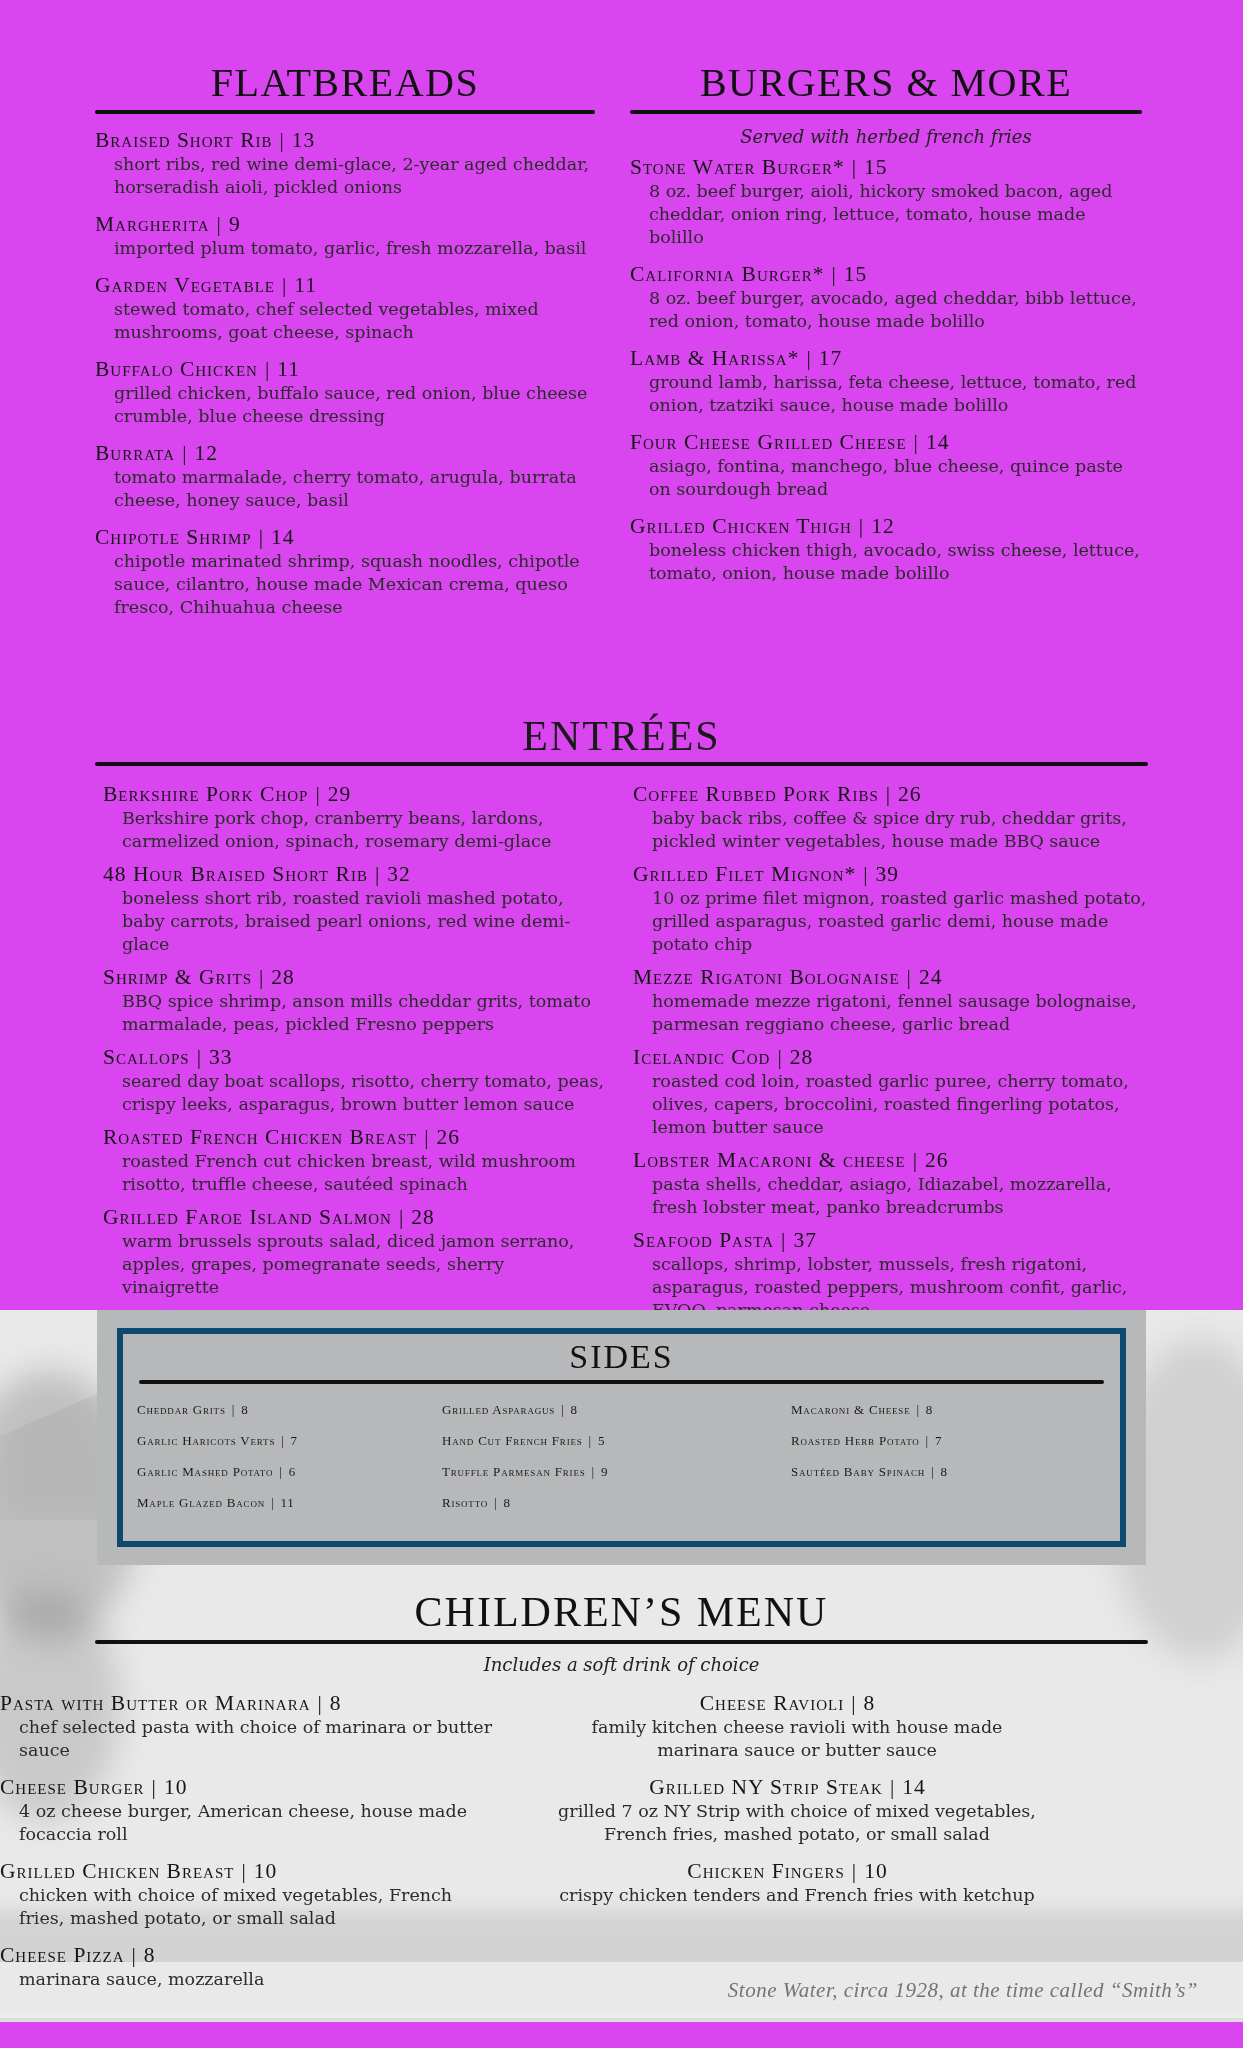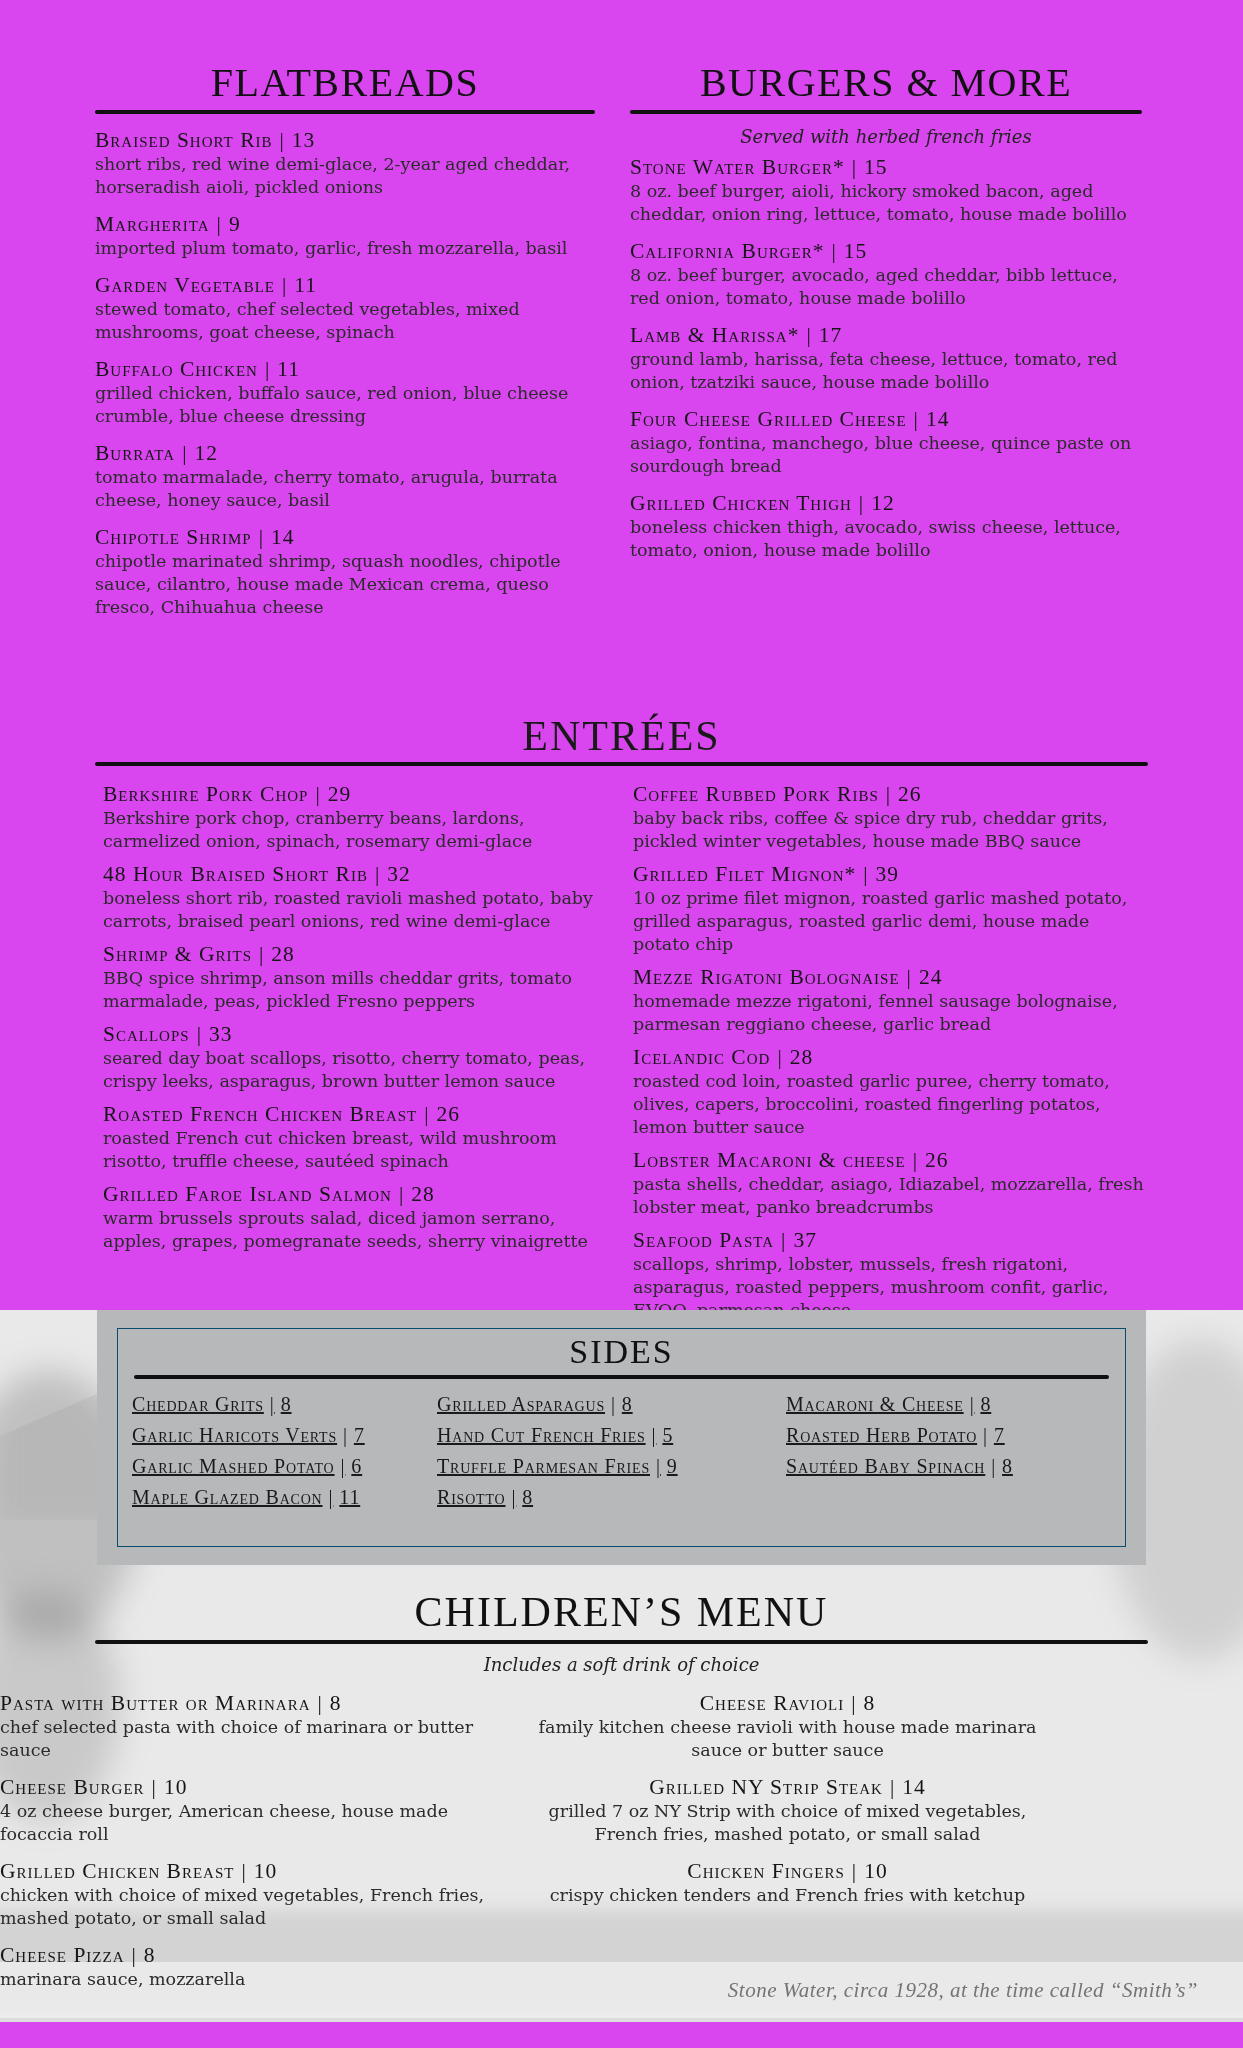--- a/index.html
+++ b/index.html
@@ -8,21 +8,21 @@
 
   
   .sec-title{font-size:40px;line-height:46px;letter-spacing:1.5px;color:#111;text-align:center;}
   .rule{height:4px;background:#101010;border-radius:2px;}
 
   
   .item{margin-bottom:13px;}
   .tight .item{margin-bottom:9px;}
   .iname{font-variant:small-caps;font-size:21.5px;line-height:25px;letter-spacing:1px;color:#161616;}
   .iname .sep{margin:0 7px;color:#161616;}
-  .idesc{font-family:"DejaVu Serif",serif;font-size:17.5px;line-height:23px;color:#2b2b2b;}
+  .idesc{font-family:"DejaVu Serif",serif;font-size:17.5px;line-height:23px;color:#2b2b2b;margin-left:19px;}
   .note{font-style:italic;font-family:"DejaVu Serif",serif;font-size:18px;color:#222;text-align:center;}
 
   
   .fb-col{position:absolute;left:95px;top:60px;width:500px;}
   .bg-col{position:absolute;left:630px;top:60px;width:512px;}
   .hdr-rule{margin-top:4px;}
   .col-items{margin-top:14px;}
   .bg-note{margin:12px 0 8px;}
 
   
@@ -40,26 +40,26 @@
   .b-tree2{left:-30px;top:280px;width:150px;height:230px;background:rgba(100,100,100,.24);}
   .b-tree3{left:1110px;top:30px;width:180px;height:320px;background:rgba(110,110,110,.20);}
   .b-build{left:150px;top:330px;width:830px;height:210px;background:rgba(125,125,125,.13);
            border-radius:0;filter:blur(12px);
            clip-path:polygon(0 60%,35% 0,75% 35%,100% 28%,100% 100%,0 100%);}
   .b-bottom{left:-20px;top:600px;width:1300px;height:110px;background:rgba(110,110,110,.18);border-radius:0;filter:blur(9px);}
   .cap-band{position:absolute;left:0;right:0;top:652px;height:56px;background:rgba(255,255,255,.5);}
 
   
   .sides{position:absolute;left:97px;top:0;width:1049px;height:255px;background:#b7b8ba;}
-  .sides-inner{position:absolute;left:20px;right:20px;top:18px;bottom:18px;border:1px solid #0c4a6e;}
+  .sides-inner{position:absolute;left:20px;right:20px;top:18px;bottom:18px;border:6px solid #0c4a6e;}
   .sides-title{font-size:34px;line-height:40px;letter-spacing:2px;text-align:center;margin-top:3px;color:#111;}
   .sides-rule{margin:3px 16px 0;}
   .sides-cols{display:flex;padding:10px 0 0 14px;}
   .s-c1{width:305px;} .s-c2{width:349px;} .s-c3{flex:1;}
-  .s-item{font-variant:small-caps;font-size:20px;line-height:31px;letter-spacing:.8px;color:#1a1a1a;text-decoration:underline;}
+  .s-item{font-variant:small-caps;font-size:13px;line-height:31px;letter-spacing:.8px;color:#1a1a1a;}
   .s-item .sep{margin:0 6px;}
 
   
   .childrens{position:absolute;left:0;top:278px;width:100%;}
   .ch-title{font-size:42px;line-height:48px;letter-spacing:2px;text-align:center;color:#111;}
   .ch-rule{margin:4px 95px 0;}
   .ch-note{margin-top:10px;}
   .ch-cols{display:flex;margin-top:16px;}
   .ch-c1{width:502px;margin-right:28px;}
   .ch-c2{width:515px;text-align:center;}

